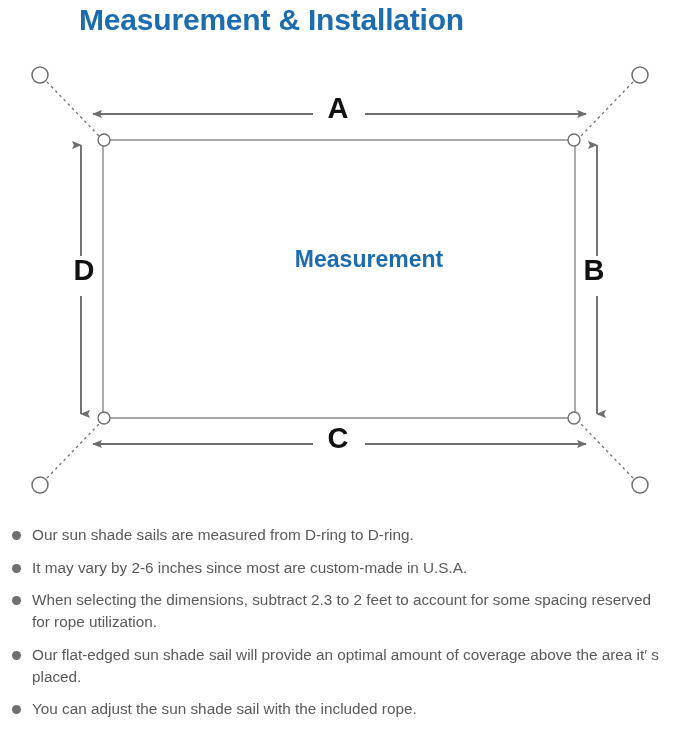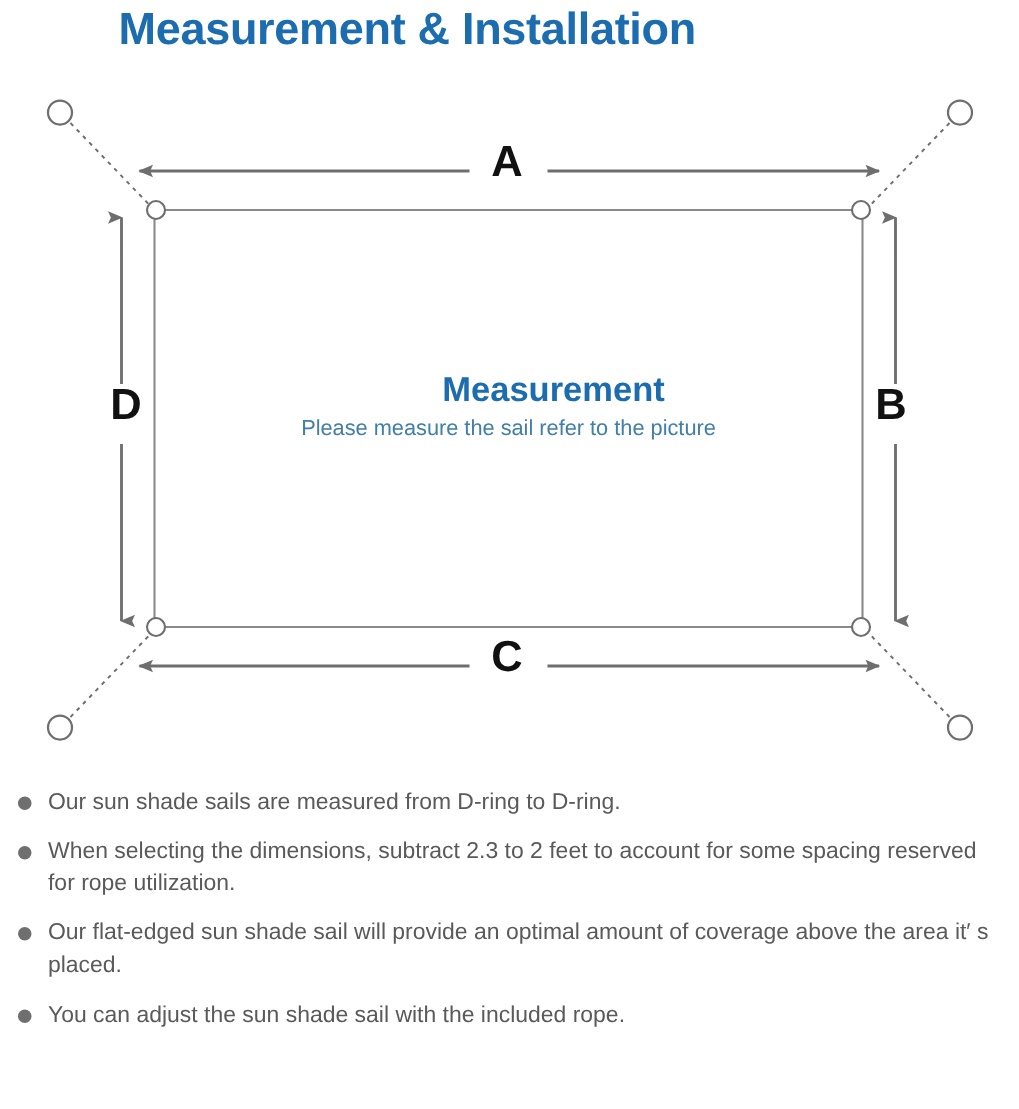--- a/index.html
+++ b/index.html
@@ -174,35 +174,38 @@
       <line x1="81" y1="246" x2="81" y2="364" marker-end="url(#arrowD)"></line>
     </g>
 
     <g stroke="#6e6e6e" stroke-width="1.9" fill="none">
       <line x1="597" y1="206" x2="597" y2="95" marker-end="url(#arrowD)"></line>
       <line x1="597" y1="246" x2="597" y2="364" marker-end="url(#arrowD)"></line>
     </g>
   </svg>
 
   <div class="sail-title">Measurement</div>
-  <div class="sail-sub">Please measure the sail refer to the picture</div>
 
   <div class="dim-label dim-a">A</div>
   <div class="dim-label dim-b">B</div>
   <div class="dim-label dim-c">C</div>
   <div class="dim-label dim-d">D</div>
 </div>
 
 <div class="notes">
   <div class="note-row">
     <span class="note-bullet"></span>
     <span class="note-text">Our sun shade sails are measured from D-ring to D-ring.</span>
   </div>
   <div class="note-row">
     <span class="note-bullet"></span>
+    <span class="note-text">It may vary by 2-6 inches since most are custom-made in U.S.A.</span>
+  </div>
+  <div class="note-row">
+    <span class="note-bullet"></span>
     <span class="note-text">When selecting the dimensions, subtract 2.3 to 2 feet to account for some spacing reserved for rope utilization.</span>
   </div>
   <div class="note-row">
     <span class="note-bullet"></span>
     <span class="note-text">Our flat-edged sun shade sail will provide an optimal amount of coverage above the area it′ s placed.</span>
   </div>
   <div class="note-row">
     <span class="note-bullet"></span>
     <span class="note-text">You can adjust the sun shade sail with the included rope.</span>
   </div>

